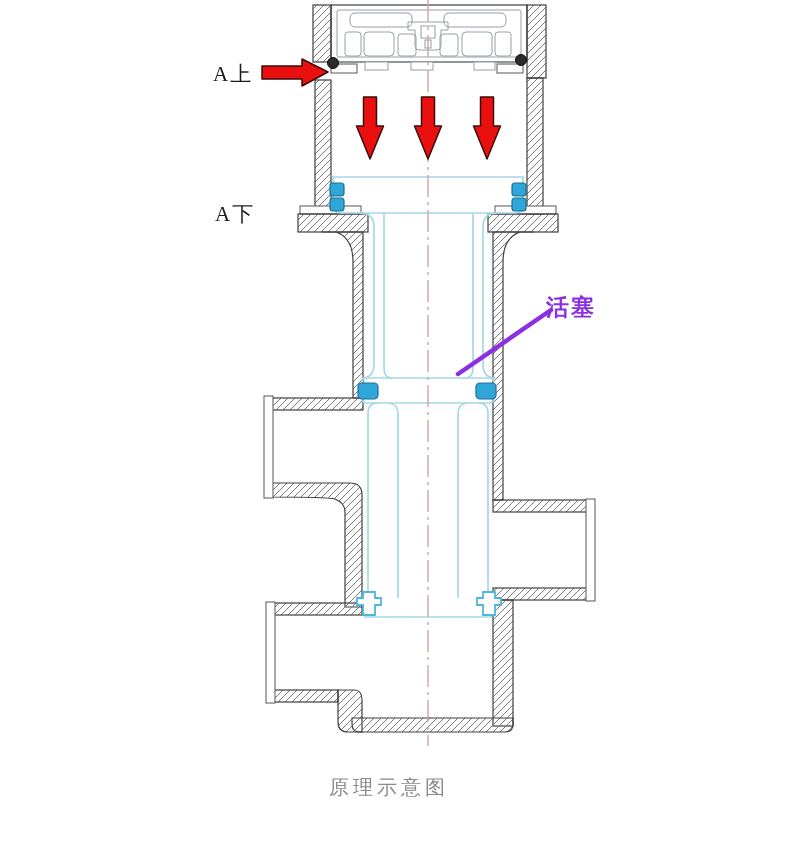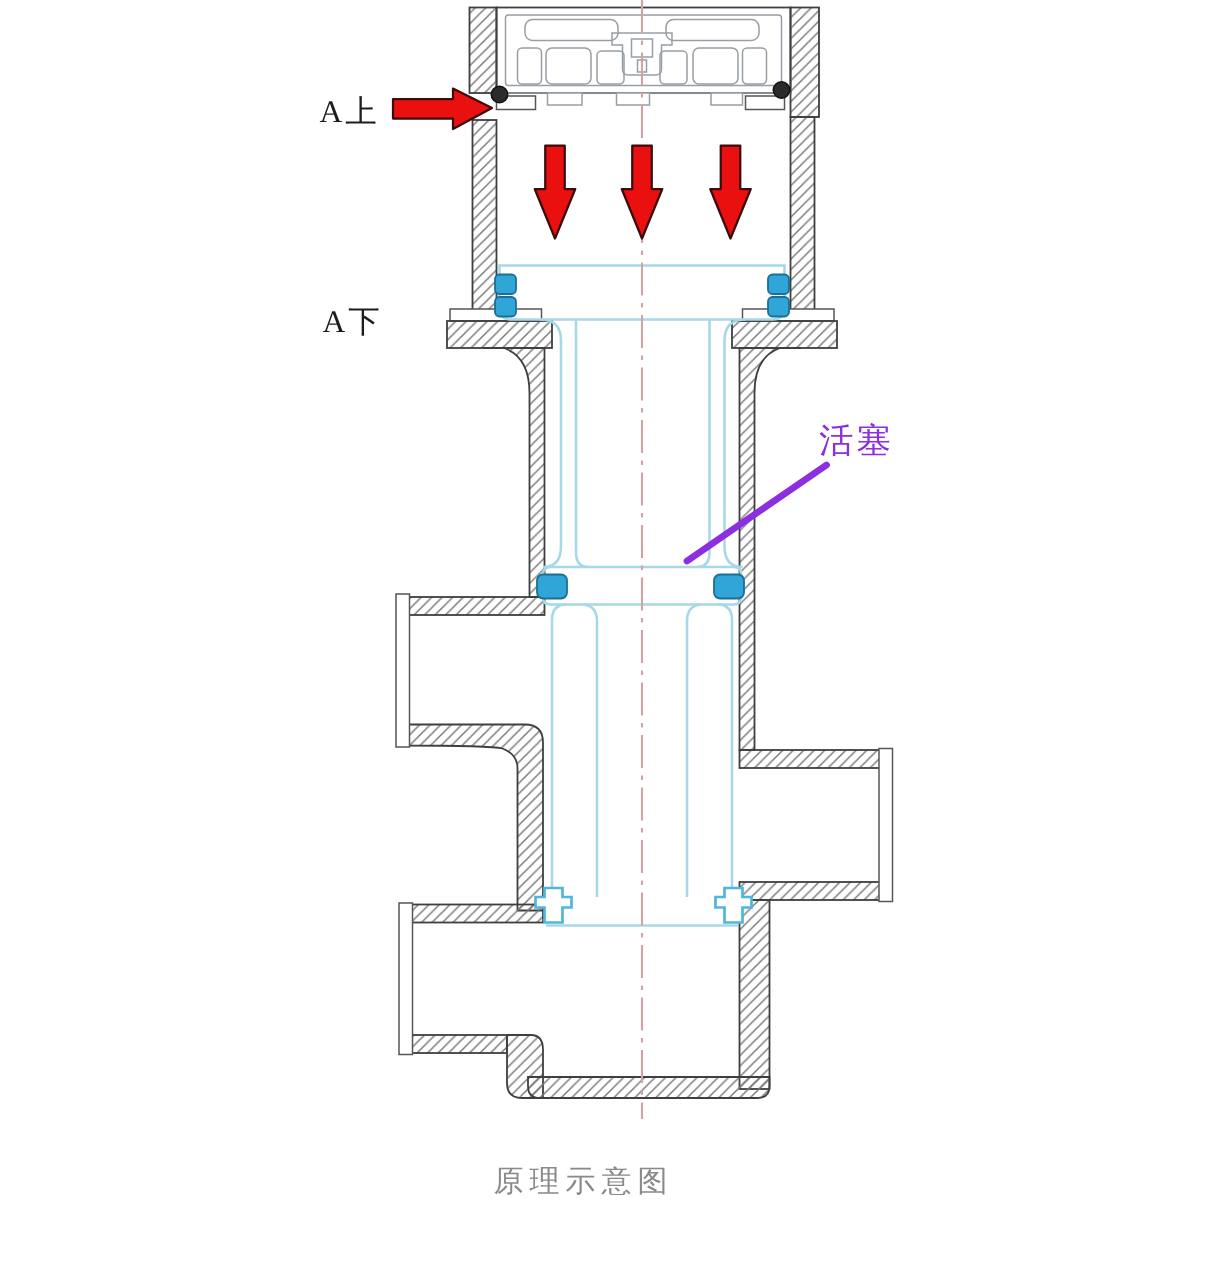--- a/index.html
+++ b/index.html
@@ -16,22 +16,22 @@
     position:absolute;
     color:#1c1c1c;
     font-family:"Liberation Serif", serif;
     font-size:21px;
     letter-spacing:2px;
     white-space:nowrap;
   }
   .lbl-a-top{left:213px;top:60px;}
   .lbl-a-bottom{left:215px;top:200px;text-align:right;}
   .lbl-piston{
-    left:546px;top:278px;
-    font-weight:normal;
+    left:546px;top:292px;
+    font-weight:bold;
     font-size:23px;
     color:var(--label-purple,#8b2fe0);
     text-align:center;
   }
   .caption{
     position:absolute;
     left:329px;top:774px;
     font-family:"Liberation Sans", sans-serif;
     font-size:20px;
     letter-spacing:4px;

